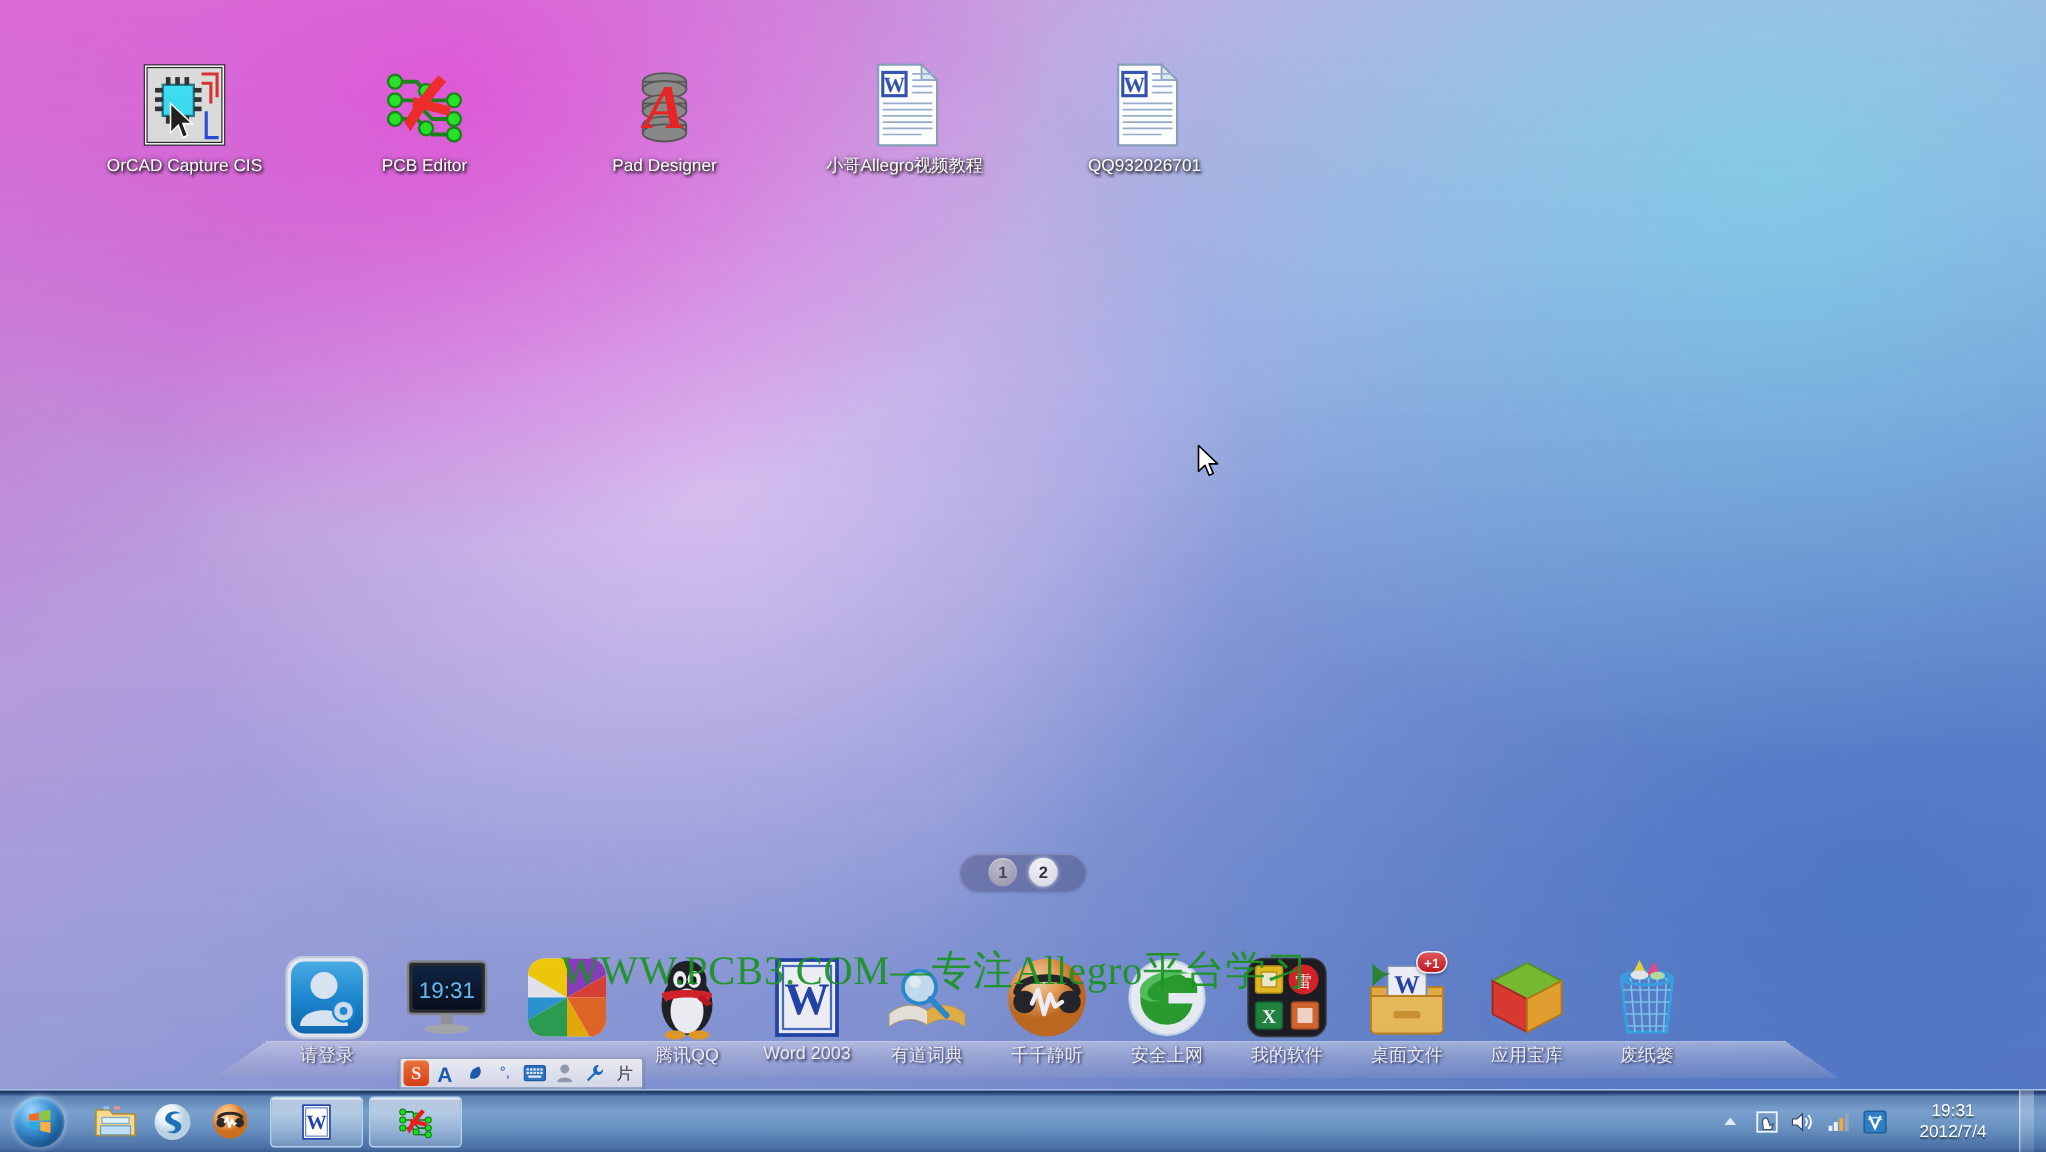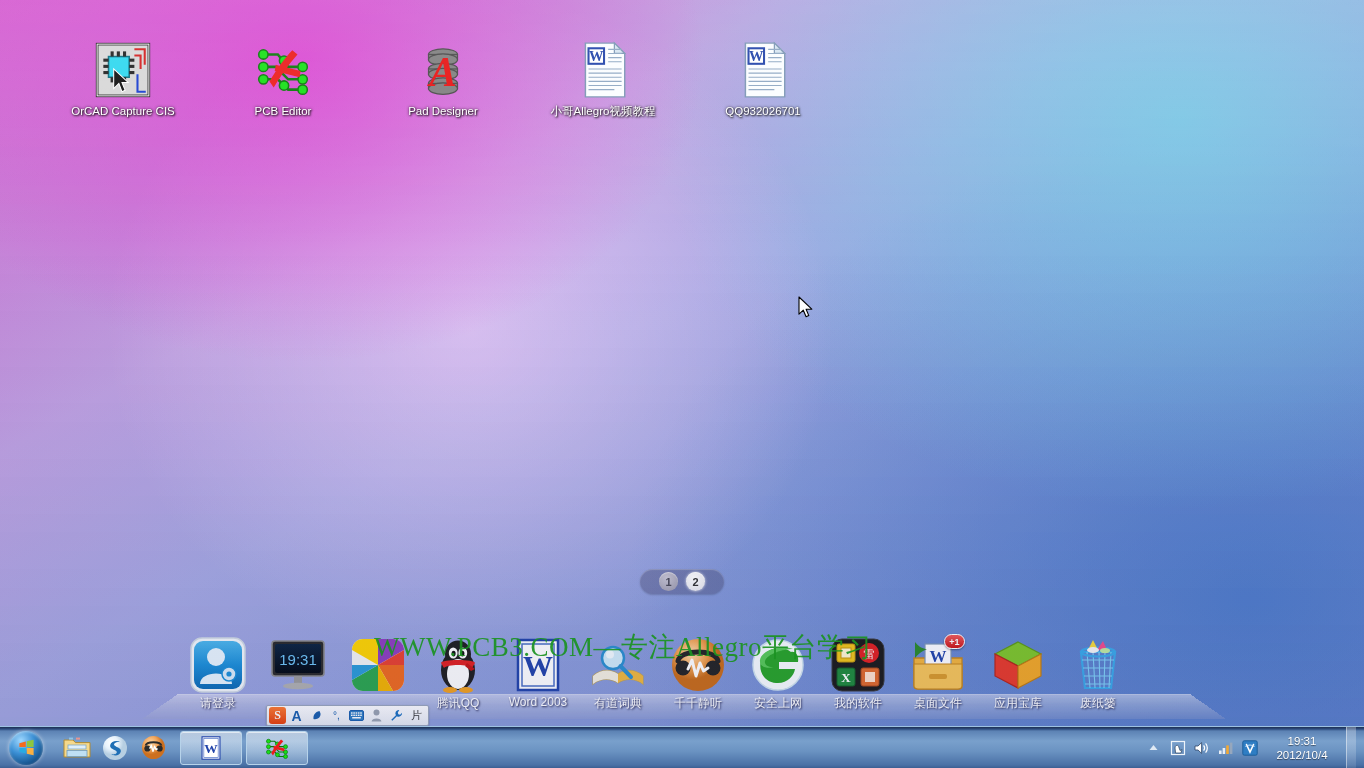--- a/index.html
+++ b/index.html
@@ -585,17 +585,17 @@
     </div>
     <div class="trayicon">
       <svg width="16" height="16" viewBox="0 0 16 16">
         <rect x="0.8" y="0.8" width="14.4" height="14.4" rx="1.5" fill="#2f7ec4" stroke="#1d5f9c"></rect>
         <path d="M4.5 4.5 L8 12 L11.5 4.5" stroke="#fff" stroke-width="1.6" fill="none" stroke-linecap="round"></path>
         <path d="M3.5 6.5 C6 4.5 10 4.5 12.5 6.5" stroke="#cfe6fa" stroke-width="1.1" fill="none"></path>
       </svg>
     </div>
     <div id="clock">
       <div>19:31</div>
-      <div>2012/10/4</div>
+      <div>2012/7/4</div>
     </div>
     <div id="showdesk"></div>
   </div>
 </div>
 
 </body></html>

